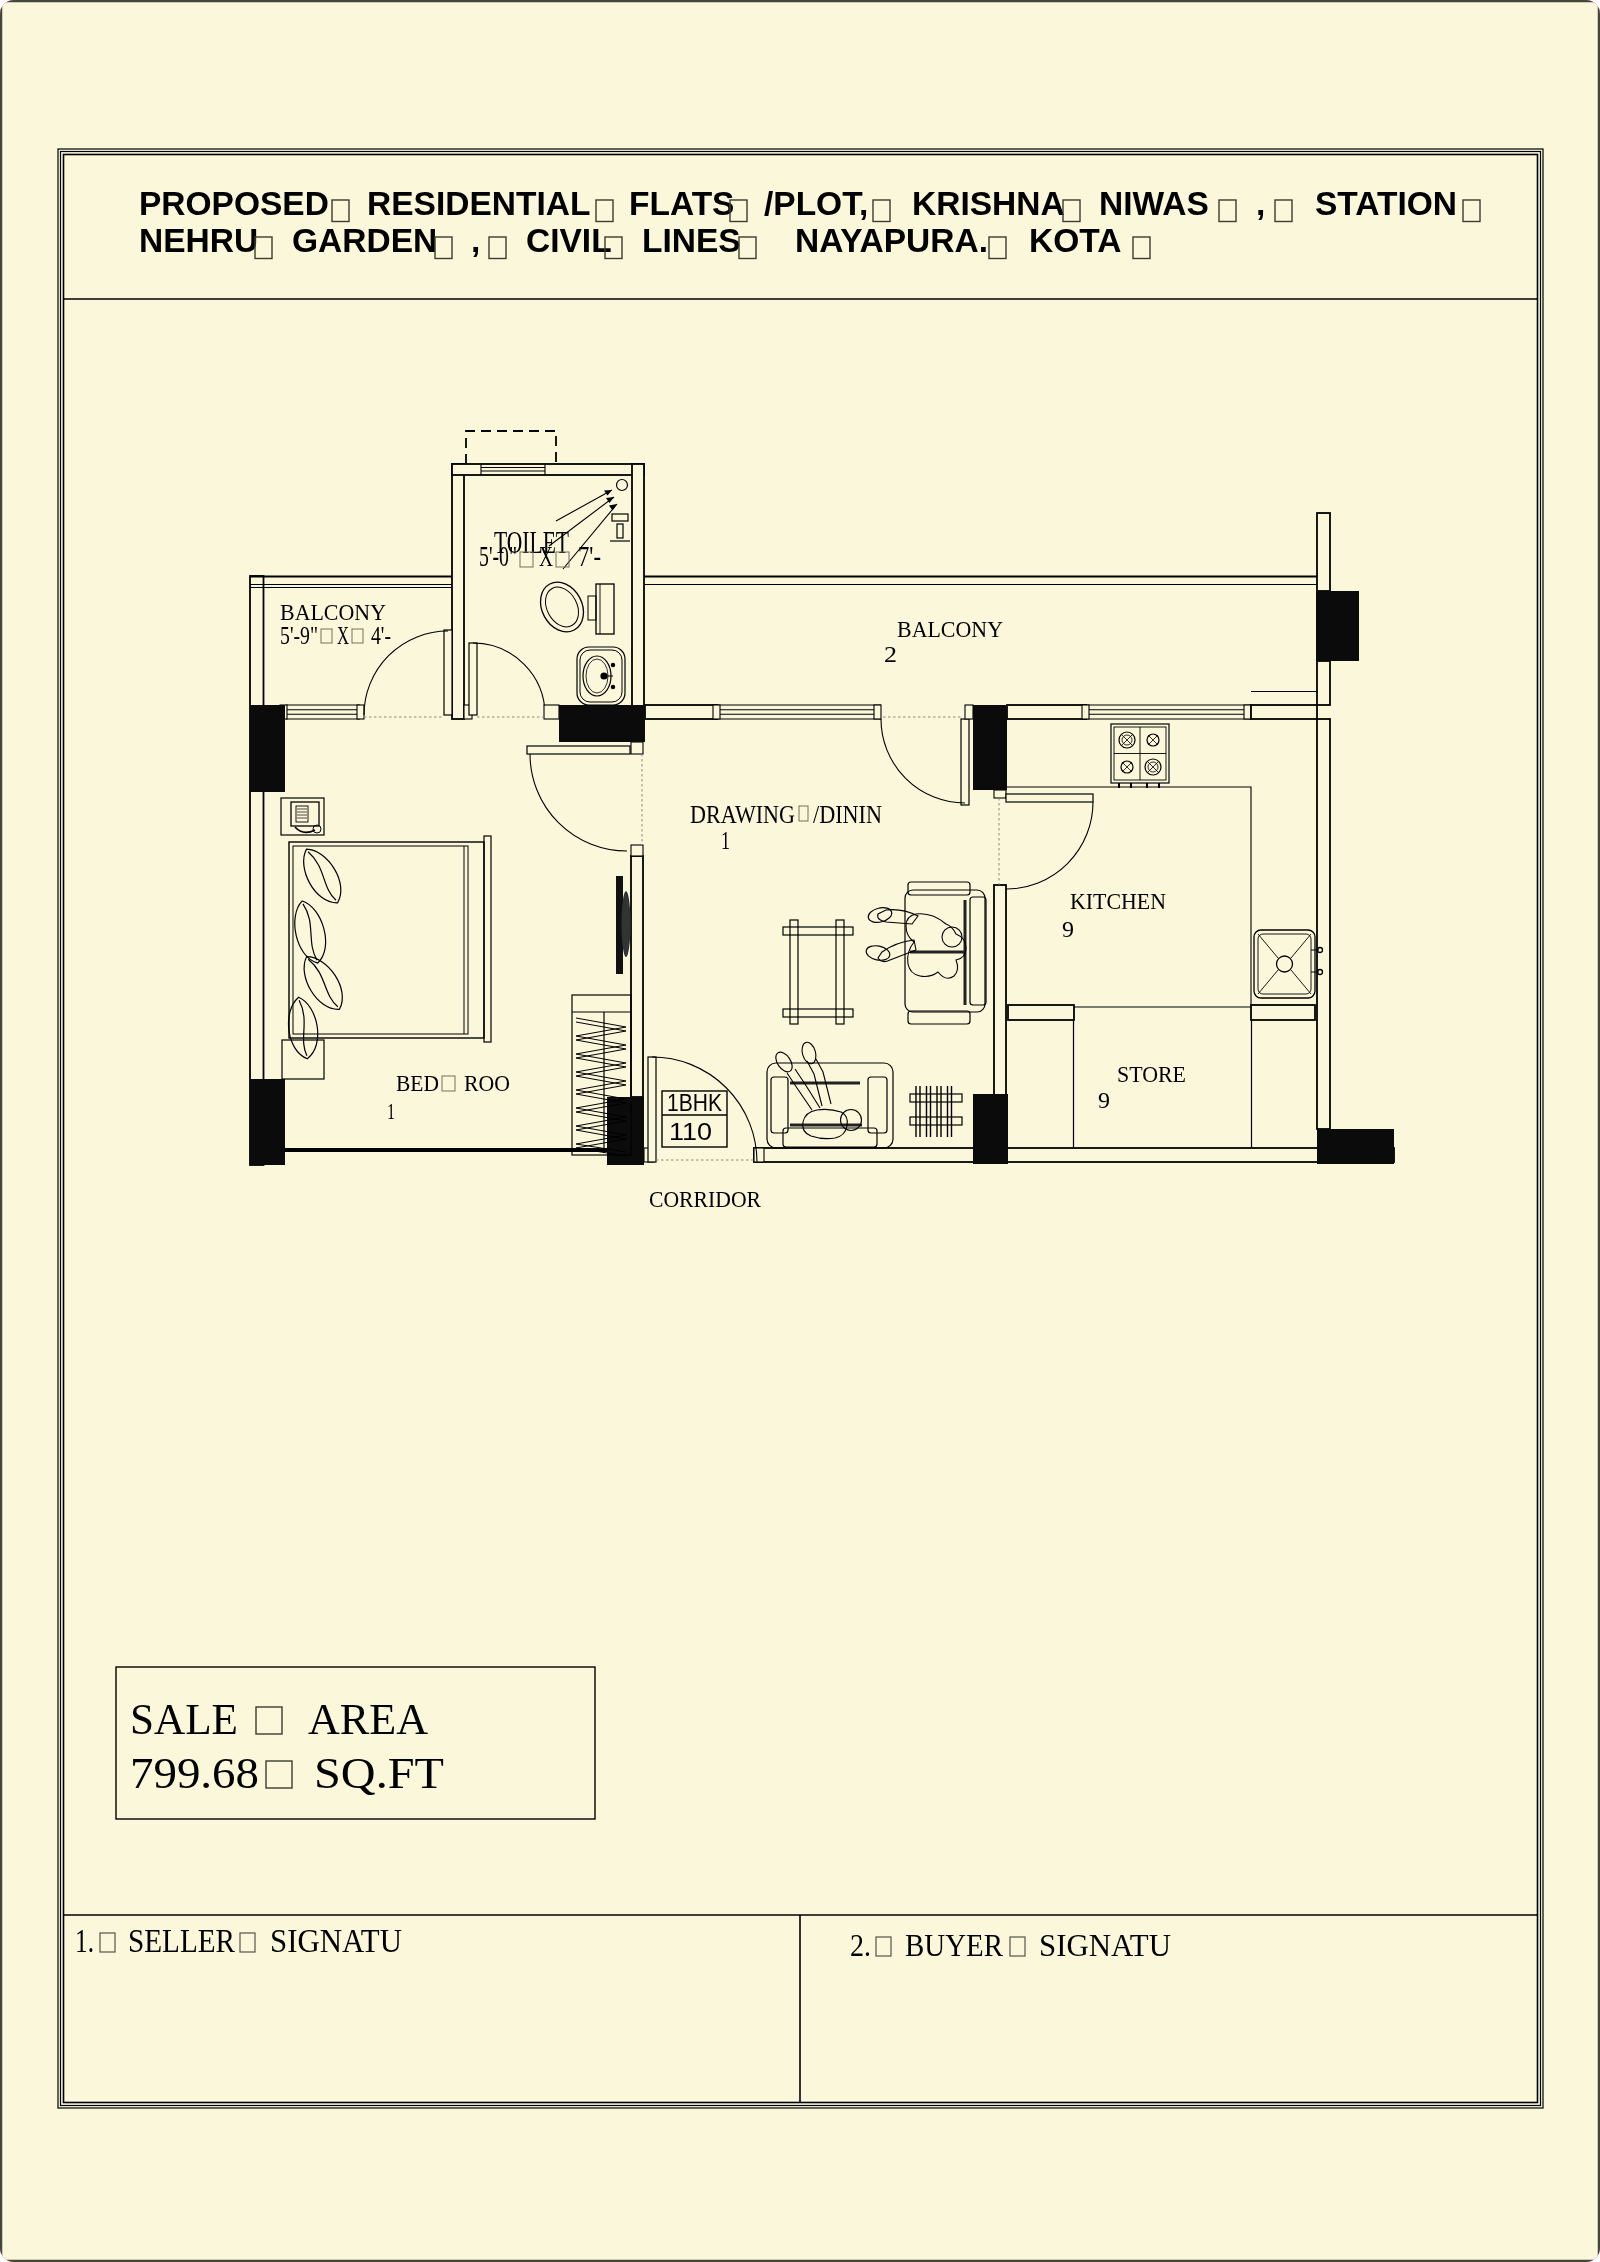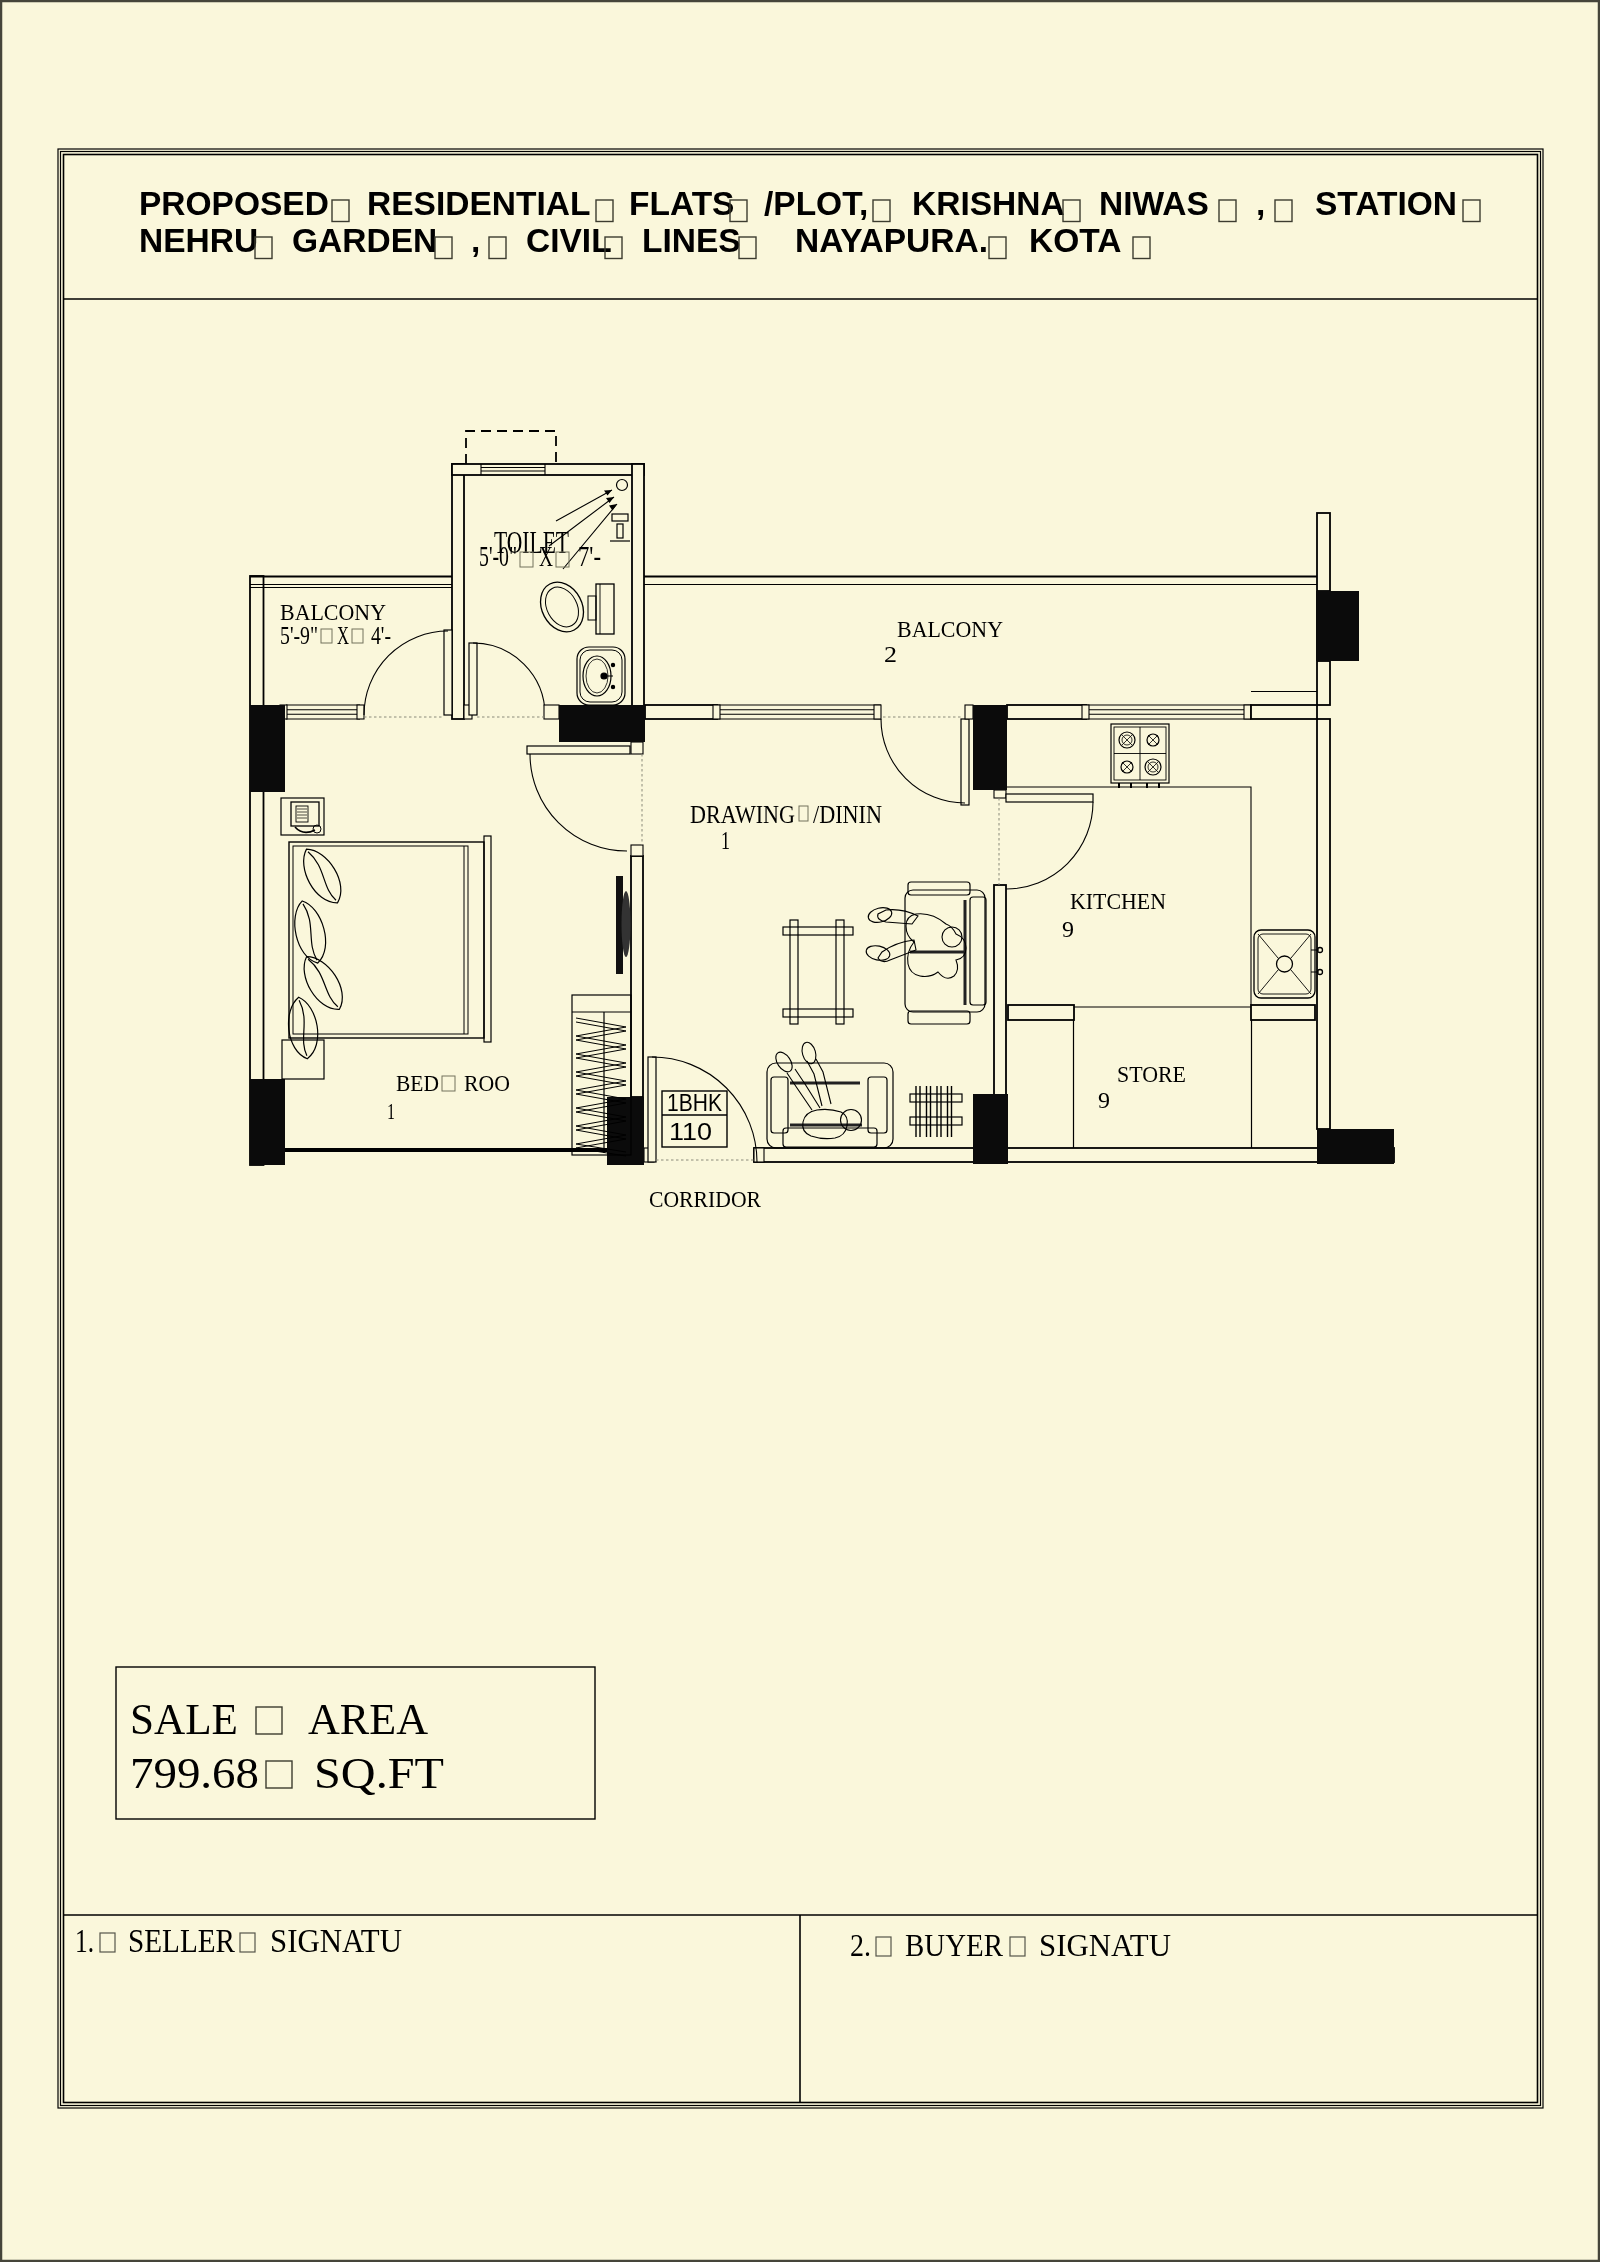--- a/index.html
+++ b/index.html
@@ -1,14 +1,14 @@
 <!DOCTYPE html>
 <html><head><meta charset="utf-8"><title>plan</title><style>
 html,body{margin:0;padding:0;}
-#page{position:relative;width:1600px;height:2262px;background:#d946ef;overflow:hidden;}
+#page{position:relative;width:1600px;height:2262px;background:#d946ef;overflow:hidden;border-radius:14px;}
 </style></head>
 <body>
 <div id="page">
 <svg width="1600" height="2262" viewBox="0 0 1600 2262">
 
 <rect x="0" y="0" width="1600" height="2262" fill="#faf7db"></rect>
 
 <rect x="1" y="1" width="1598" height="2260" fill="none" stroke="#45453a" stroke-width="2.5"></rect>
 
 <g fill="none" stroke="#000">

